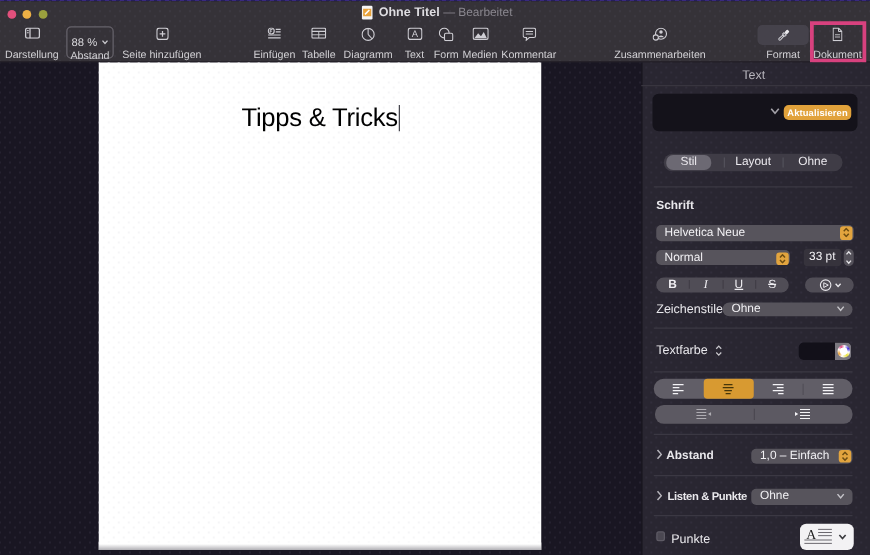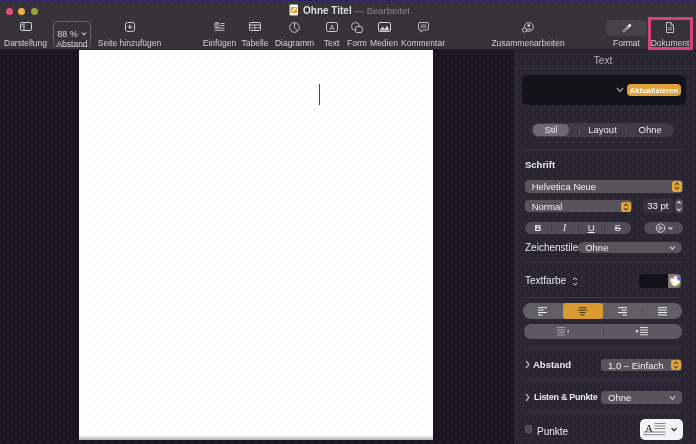--- a/index.html
+++ b/index.html
@@ -169,20 +169,21 @@
         <path d="M4.8 0.5 V3.2 H7.5" fill="none" stroke="#cfced4" stroke-width="0.8"></path>
         <line x1="2" y1="5.8" x2="6" y2="5.8" stroke="#cfced4" stroke-width="0.7"></line>
         <line x1="2" y1="7.6" x2="6" y2="7.6" stroke="#cfced4" stroke-width="0.7"></line>
       </svg>
 </div>Dokument</div>
 <div id="pinkbox"></div>
 
 <div id="canvas">
   <div id="page"></div>
   <div id="pagefade"></div>
+  <div id="ptext">Tipps &amp; Tricks</div>
   <div id="cursor"></div>
 </div>
 
 <div id="sidebar">
   <div id="sbline"></div>
     <div id="sbhead">Text</div>
   <div id="sbheadline"></div>
   <div id="stylebox">
     <div id="stylechev"><svg width="8" height="6" viewBox="0 0 8 6">
           <path d="M1 1 L4 4.6 L7 1" fill="none" stroke="#a3a1a8" stroke-width="1.3"></path>

